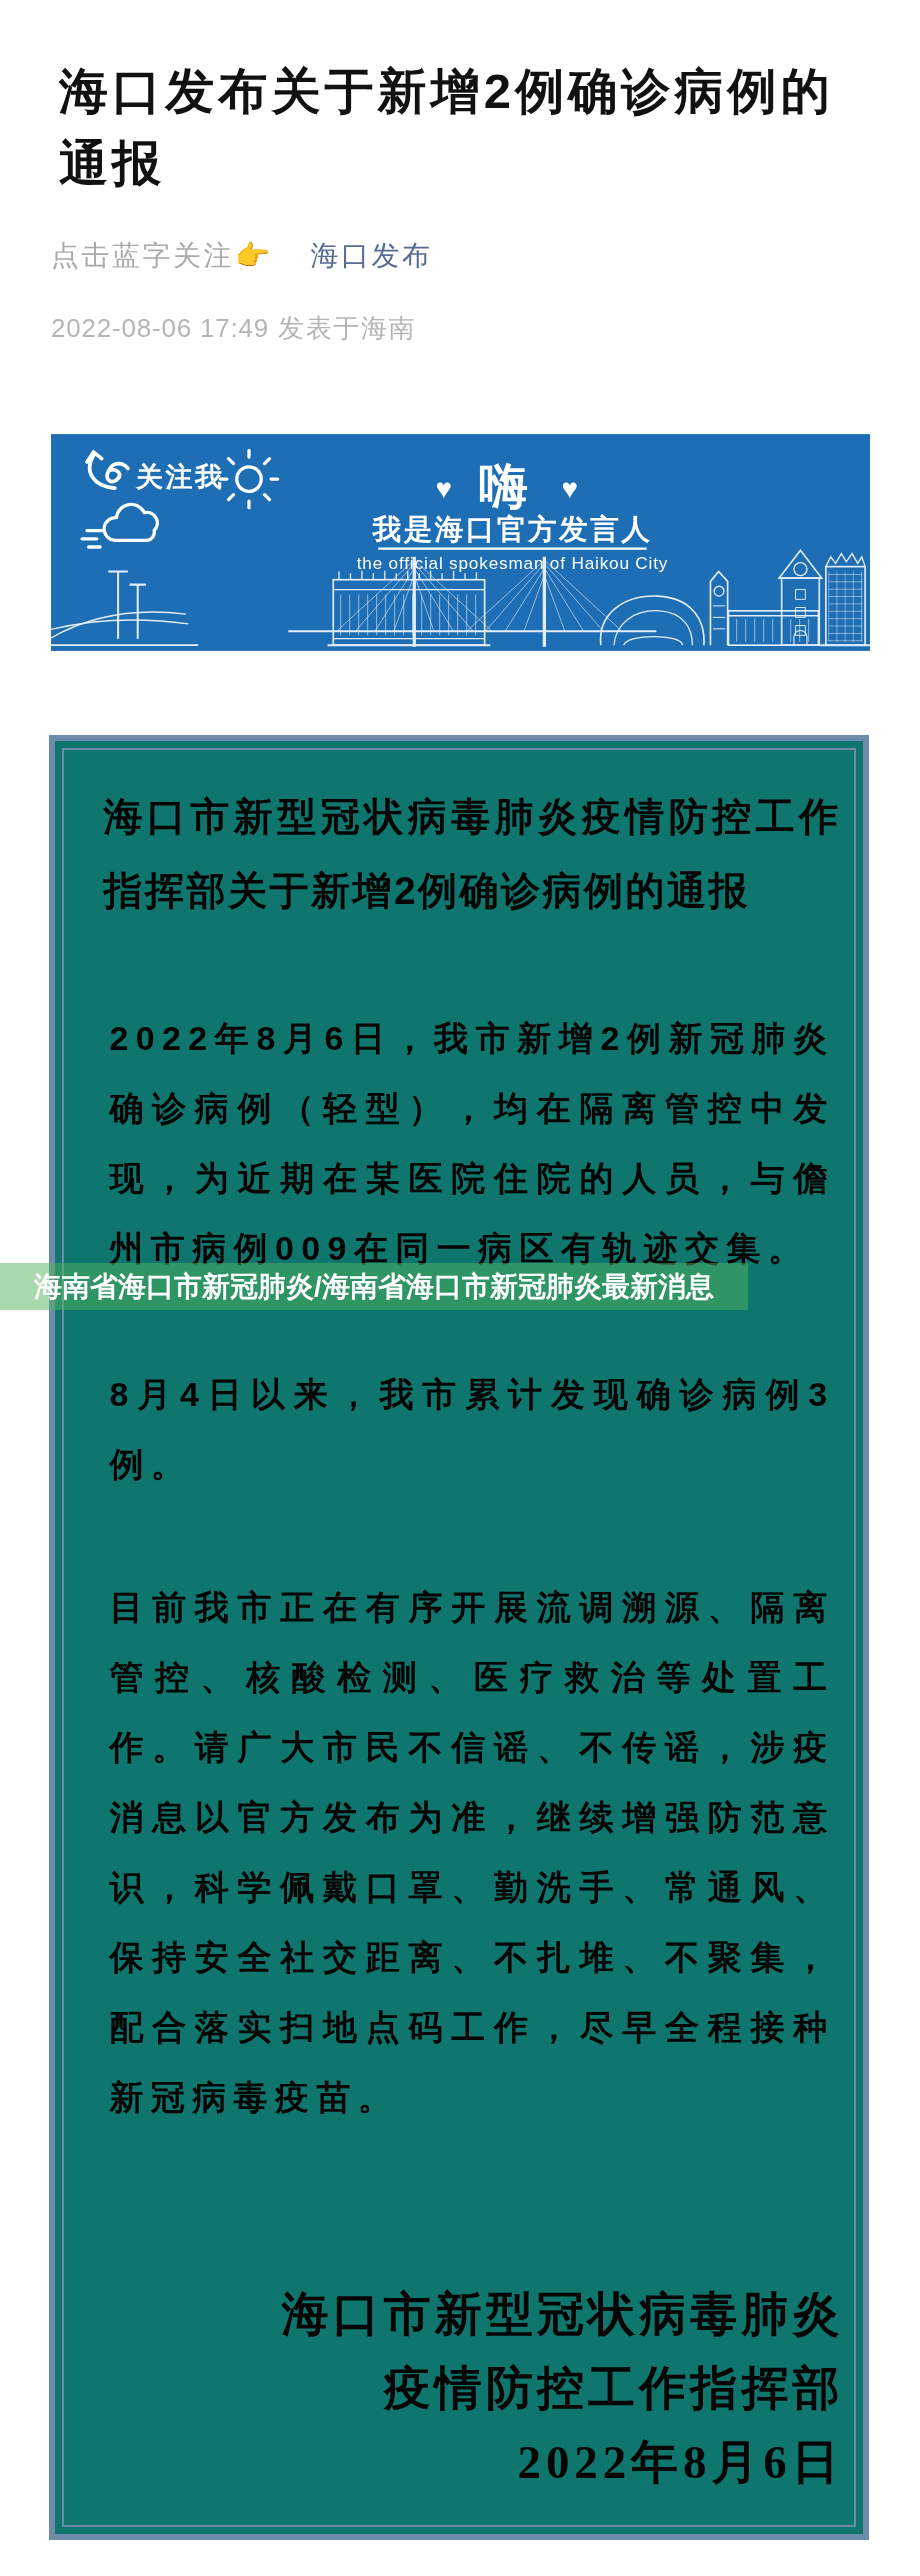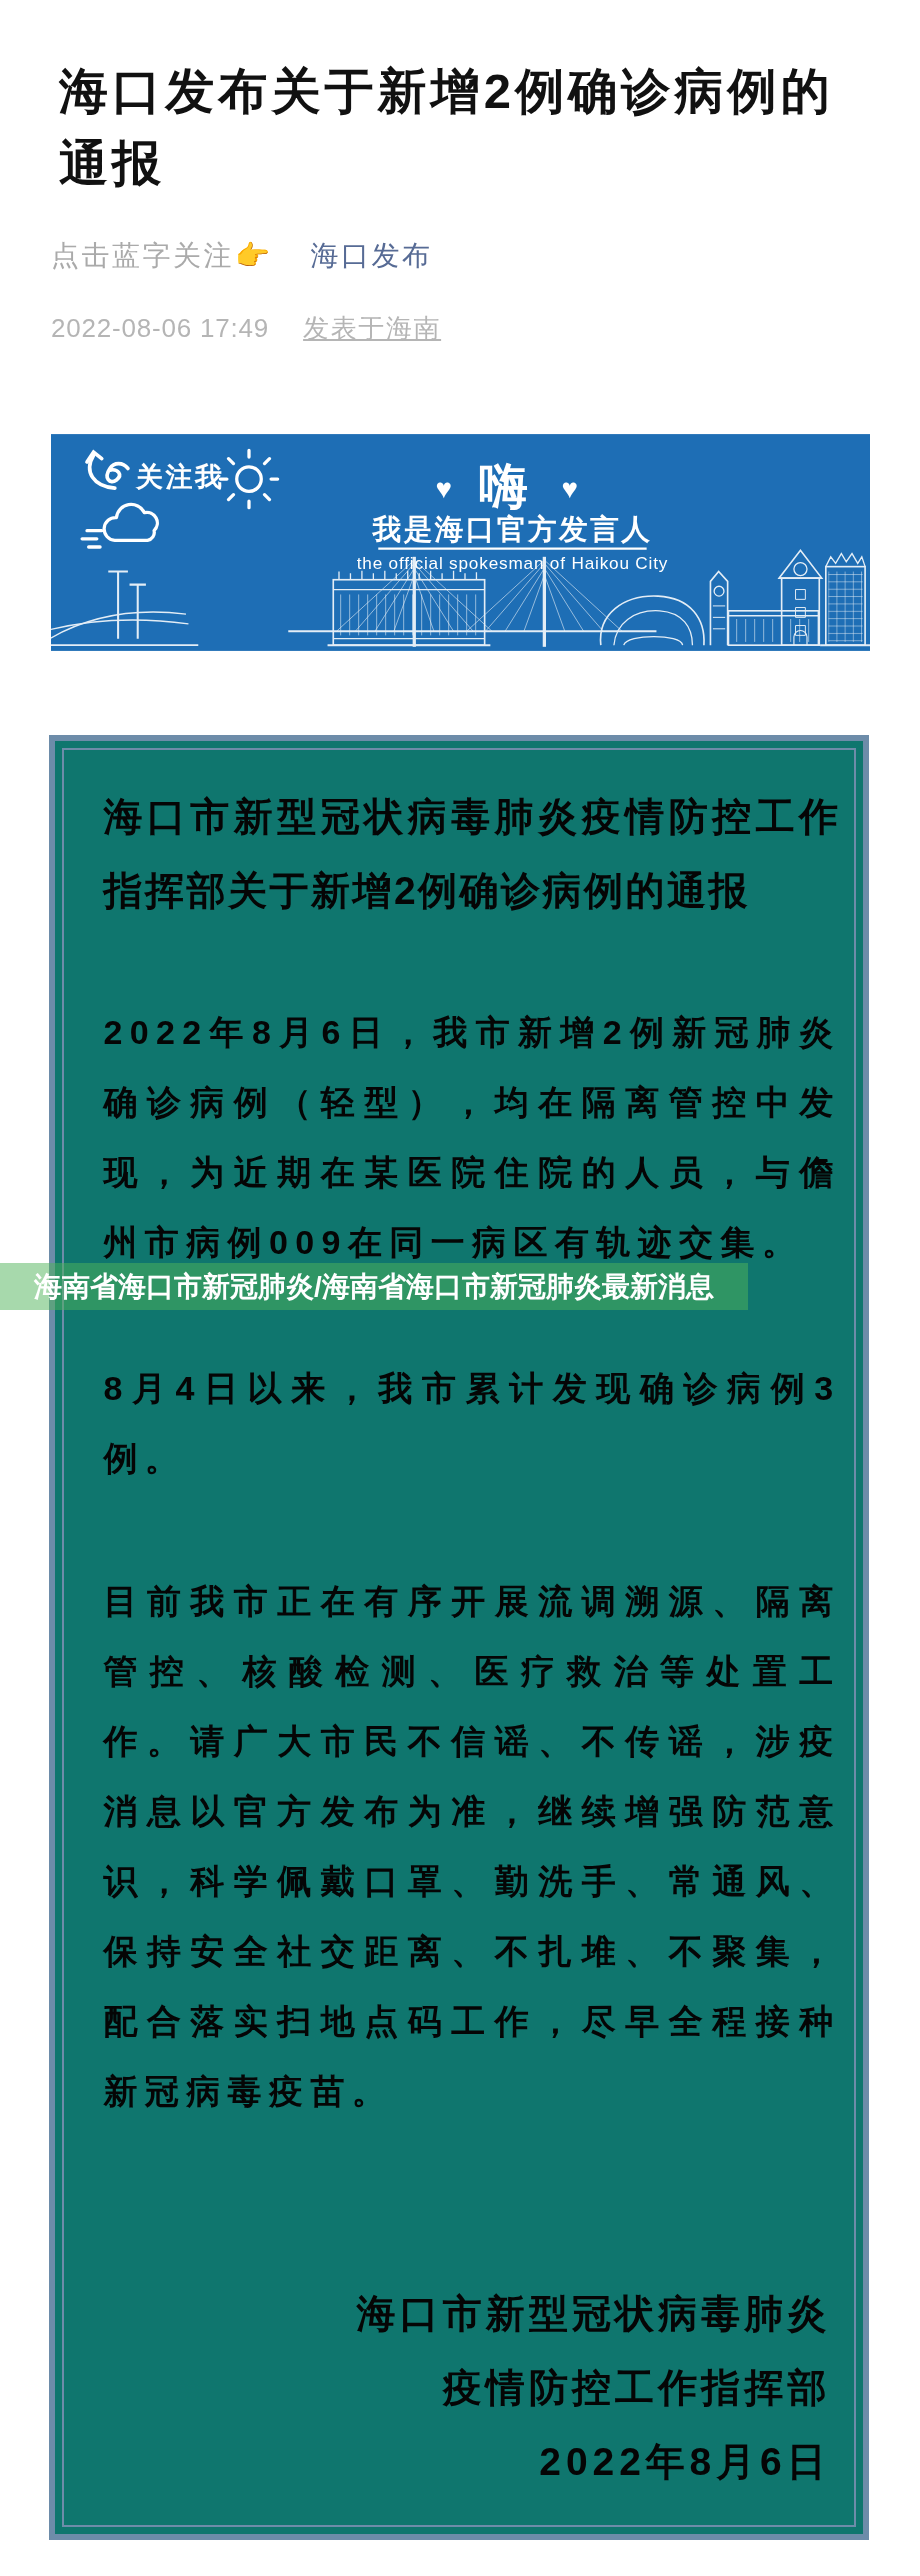--- a/index.html
+++ b/index.html
@@ -21,21 +21,21 @@
     position:absolute;top:239px;left:51px;width:819px;
     font-size:28px;line-height:34px;white-space:nowrap;
   }
   .follow-hint{color:#aaaaaa;letter-spacing:2.5px;}
   .finger{color:#f5b83d;margin-left:1.6px;}
   .account-link{color:#576b95;font-weight:500;letter-spacing:2.5px;margin-left:40px;text-decoration:none;cursor:pointer;}
   .date-row{
     position:absolute;top:312px;left:51px;width:819px;
     font-size:26px;line-height:33px;color:#b5b5b5;white-space:nowrap;letter-spacing:0.8px;
   }
-  .date-row .loc{margin-left:34px;letter-spacing:1.6px;text-decoration:underline;}
+  .date-row .loc{margin-left:9px;letter-spacing:1.6px;}
   
   .banner{position:absolute;top:434px;left:51px;width:819px;height:217px;display:block;}
   
   .notice-outer{
     position:absolute;top:735px;left:49px;
     width:820px;height:1805px;
     box-sizing:border-box;
     border:6.5px solid #6d8ca9;
     padding:7.4px;
     background:#0f766e;
@@ -49,33 +49,33 @@
   }
   .notice-title{
     position:absolute;top:29.4px;left:39px;right:13px;
     margin:0;
     font-size:39px;line-height:74px;font-weight:700;
     letter-spacing:2.5px;color:#050505;
     text-align:justify;
   }
   .notice-p{
     position:absolute;left:39px;right:13px;
-    margin:0;
+    margin:6px;
     font-size:34px;line-height:70px;font-weight:600;
     letter-spacing:7.4px;color:#050505;
     text-align:justify;
   }
   .p1{top:247px;}
   .p2{top:603px;}
   .p3{top:816px;}
   .signature{
-    position:absolute;top:1527px;left:39px;right:23px;
+    position:absolute;top:1527px;left:39px;right:10px;
     text-align:right;
-    font-size:39px;line-height:74px;font-weight:600;
-    letter-spacing:4.1px;color:#050505;
+    font-size:47px;line-height:74px;font-weight:600;
+    letter-spacing:4.1px;color:#050505;font-family:Liberation Serif, serif;
   }
   .signature .sig-date{letter-spacing:4.9px;}
   
   .watermark{
     position:absolute;top:1263px;left:0;width:748px;height:47px;
     background:rgba(79,179,89,0.5);
     z-index:10;
     display:flex;align-items:center;justify-content:center;
   }
   .watermark-text{

